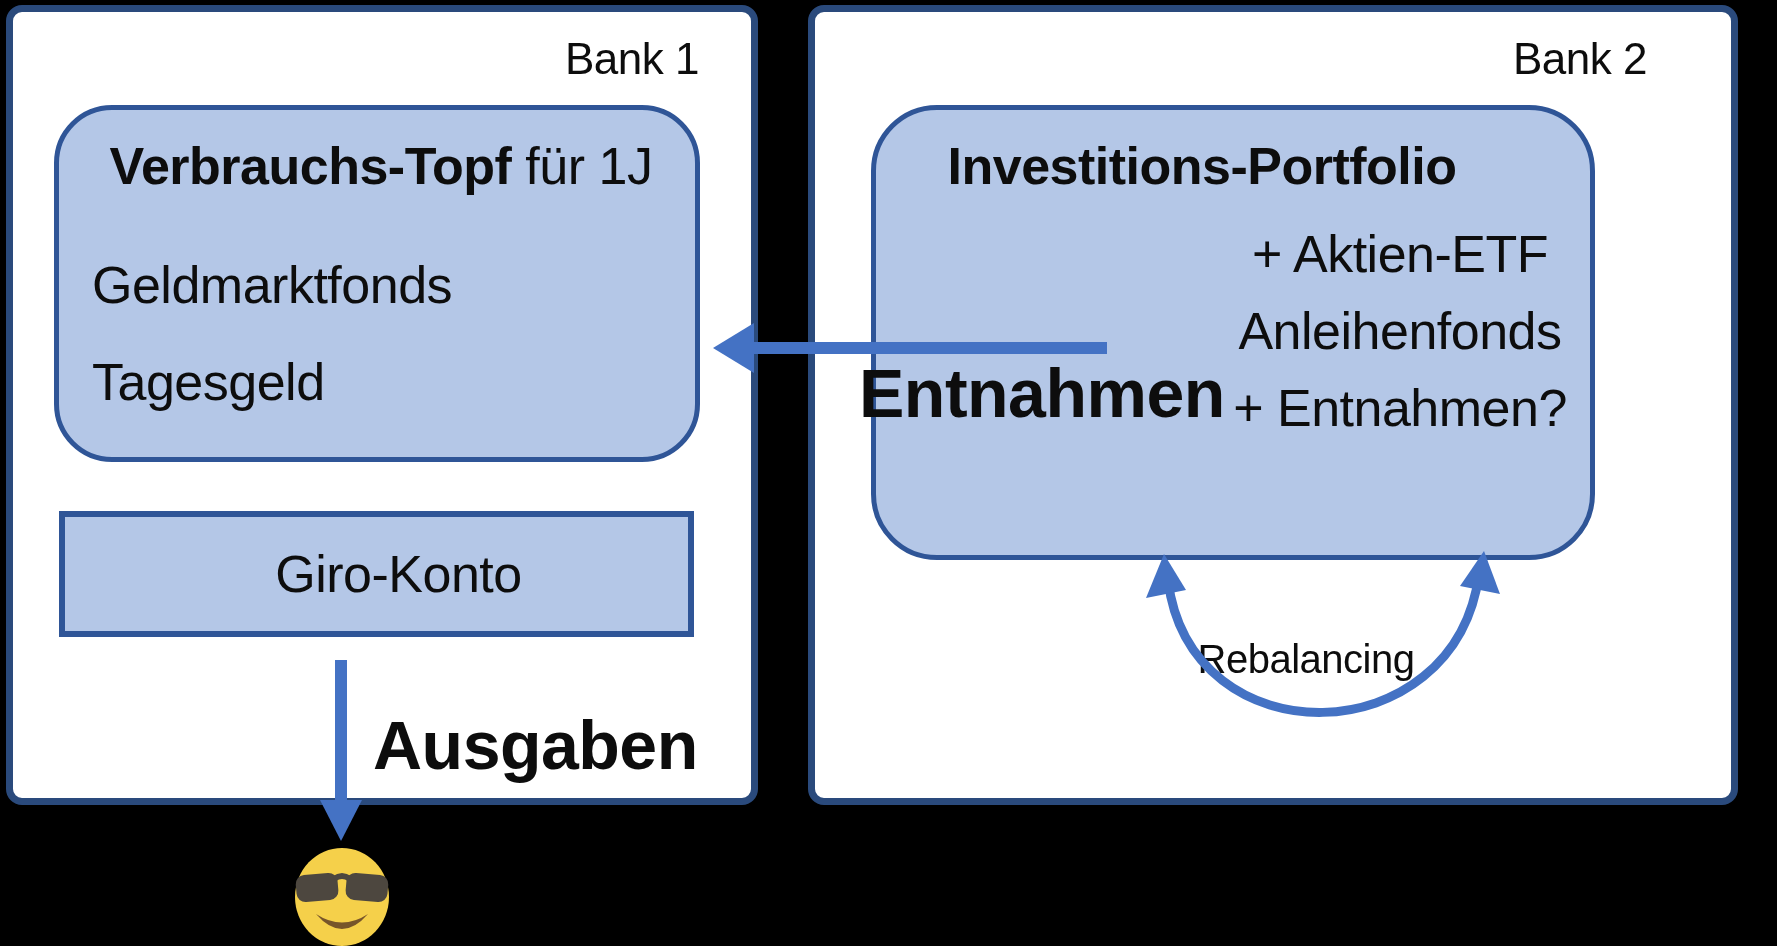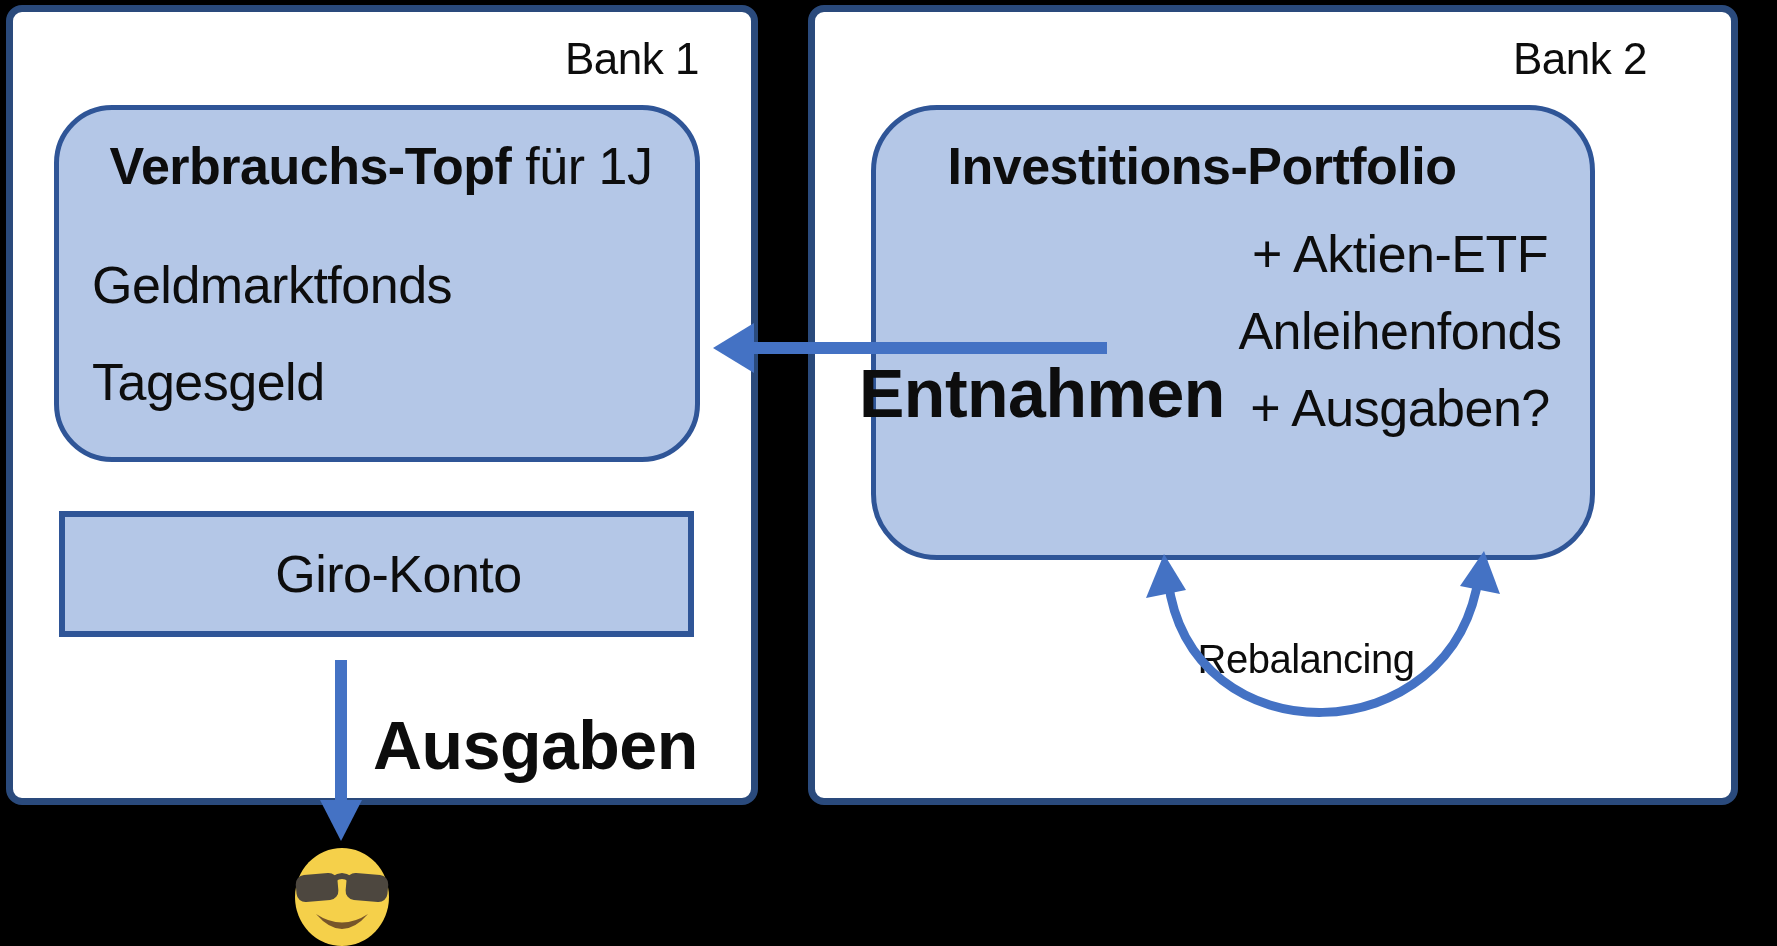--- a/index.html
+++ b/index.html
@@ -148,21 +148,21 @@
   </div>
 
   <div class="bank-box bank2-box">
     <div class="bank-title">Bank 2</div>
 
     <div class="pot portfolio-pot">
       <div class="pot-title bold">Investitions-Portfolio</div>
       <div class="portfolio-items">
         <div>+ Aktien-ETF</div>
         <div>Anleihenfonds</div>
-        <div>+ Ausgaben?</div>
+        <div>+ Entnahmen?</div>
       </div>
     </div>
   </div>
 
   <div class="flow-label entnahmen-label">Entnahmen</div>
 
   <div class="flow-label ausgaben-label">Ausgaben</div>
 
   <div class="rebalancing-label">Rebalancing</div>
 

